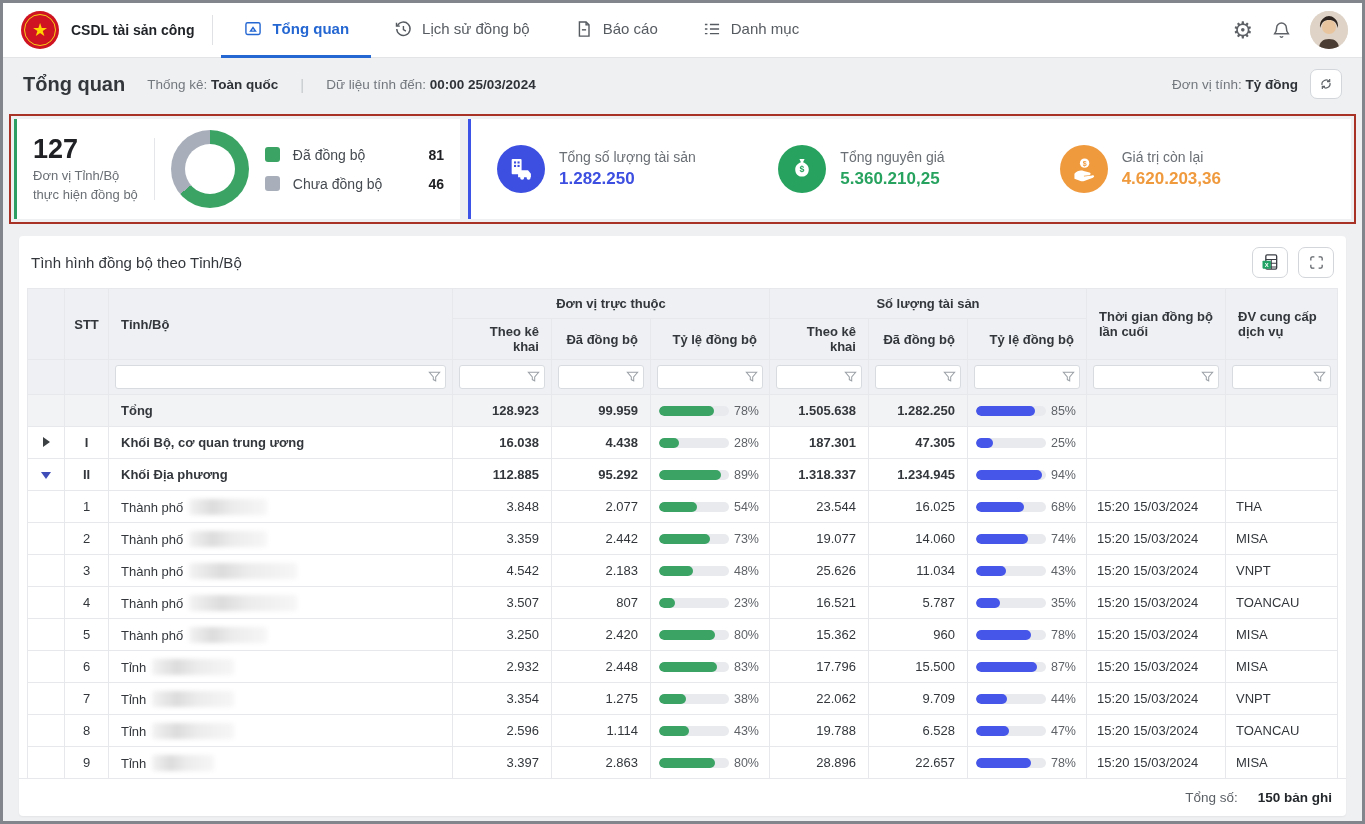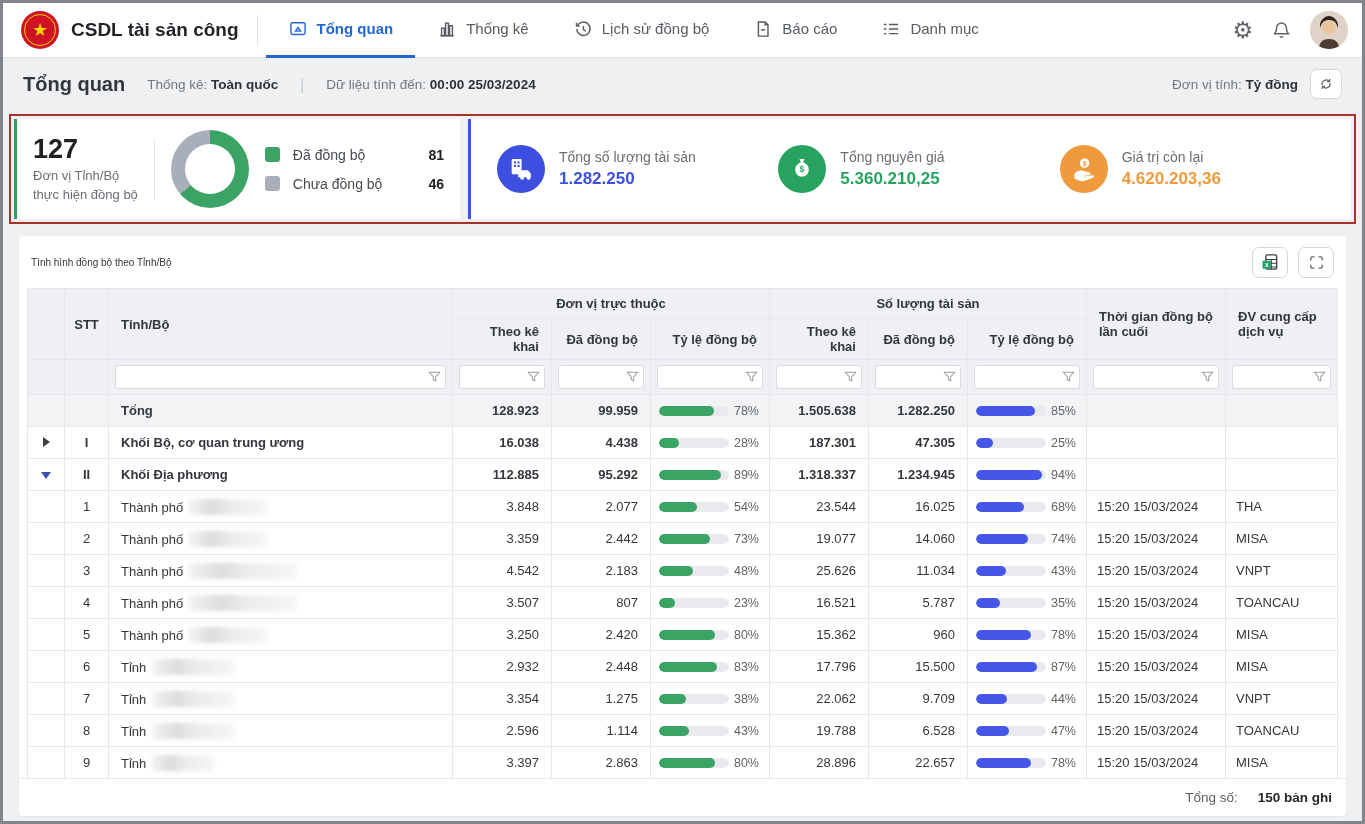--- a/index.html
+++ b/index.html
@@ -12,21 +12,21 @@
   }
   
   .nav {
     height:55px; background:#fff; border-bottom:1px solid #e3e4e6;
     display:flex; align-items:center; padding:0 14px 0 18px;
   }
   .emblem { width:38px; height:38px; border-radius:50%; background:#cf1322;
     display:flex; align-items:center; justify-content:center; position:relative; flex:0 0 auto;}
   .emblem::before { content:""; position:absolute; inset:3px; border-radius:50%; border:1.5px solid #f7d116; }
   .emblem .star { color:#ffd400; font-size:18px; line-height:1; }
-  .app-title { font-size:19px; font-weight:700; color:#1f2226; margin:0 18px 0 12px; }
+  .app-title { font-size:14px; font-weight:700; color:#1f2226; margin:0 18px 0 12px; }
   .nav-sep { width:1px; height:30px; background:#e0e1e4; margin-right:8px; }
   .tabs { display:flex; height:55px; }
   .tab { display:flex; align-items:center; gap:9px; padding:0 22px; font-size:15px;
     color:#565b61; cursor:pointer; border-bottom:3px solid transparent; }
   .tab svg { stroke:currentColor; fill:none; stroke-width:1.7; width:20px; height:20px; }
   .tab.active { color:var(--primary); font-weight:700; border-bottom-color:var(--primary); }
   .nav-right { margin-left:auto; display:flex; align-items:center; gap:18px; }
   .icon-btn { background:none; border:none; cursor:pointer; color:#5f6368; display:flex; align-items:center; }
   .gear-glyph { font-family:"DejaVu Sans", sans-serif; font-size:23px; color:#5f6368; line-height:1; }
   .avatar { width:38px; height:38px; border-radius:50%; overflow:hidden; background:#e9e2da; flex:0 0 auto; cursor:pointer; }
@@ -56,21 +56,21 @@
   .legend .val { font-size:14px; font-weight:700; color:#202124; }
   .card-metrics { flex:1; border-left:3px solid var(--accent-blue); display:flex; align-items:center; padding:0 10px 0 26px; }
   .metric { flex:1; display:flex; align-items:center; gap:14px; }
   .metric-circle { width:48px; height:48px; border-radius:50%; background:var(--mcolor);
     display:flex; align-items:center; justify-content:center; flex:0 0 auto; }
   .metric-label { font-size:14px; color:#6a6f75; margin-bottom:4px; }
   .metric-value { font-size:17px; font-weight:700; }
   
   .table-card { margin:12px 16px 0 16px; background:#fff; border-radius:4px; box-shadow:0 1px 2px rgba(0,0,0,.05); }
   .table-title-row { height:52px; display:flex; align-items:center; padding:0 12px; }
-  .table-title { font-size:10px; color:#33373c; }
+  .table-title { font-size:15px; color:#33373c; }
   .tt-buttons { margin-left:auto; display:flex; gap:10px; }
   .tt-btn { width:36px; height:31px; border:1px solid #d3d6db; border-radius:7px; background:#fff;
     display:flex; align-items:center; justify-content:center; cursor:pointer; }
   table { width:calc(100% - 16px); margin:0 8px; border-collapse:collapse; table-layout:fixed; font-size:13px; }
   th, td { border:1px solid #e6e8eb; }
   thead th { background:#eef0f3; color:#33373c; font-weight:700; padding:5px 8px; }
   th.group-h { text-align:center; height:30px; }
   th.num-h { text-align:right; padding-right:12px; height:36px; }
   th.left-h { text-align:left; padding-left:12px; vertical-align:middle; }
   th.center-h { text-align:center; vertical-align:middle; }
@@ -115,29 +115,20 @@
   <nav class="tabs">
     <div class="tab active">
       <svg viewBox="0 0 24 24">
           <rect x="3.5" y="4.5" width="17" height="14" rx="2"></rect>
           <path d="M9 14.5l3-4.2 3 4.2z"></path>
         </svg>
       <span>Tổng quan</span>
     </div>
     <div class="tab">
       <svg viewBox="0 0 24 24">
-          <path d="M4 20h16"></path>
-          <rect x="5.5" y="11" width="3.4" height="9"></rect>
-          <rect x="10.3" y="5" width="3.4" height="15"></rect>
-          <rect x="15.1" y="8" width="3.4" height="12"></rect>
-        </svg>
-      <span>Thống kê</span>
-    </div>
-    <div class="tab">
-      <svg viewBox="0 0 24 24">
           <path d="M5.3 8.2A8 8 0 1 1 4.5 12"></path>
           <path d="M4.2 4.5v4h4"></path>
           <path d="M12.5 8.5v4.2l3 1.8"></path>
         </svg>
       <span>Lịch sử đồng bộ</span>
     </div>
     <div class="tab">
       <svg viewBox="0 0 24 24">
           <path d="M6.5 3.5h8l3.5 3.5v13.5h-11.5z"></path>
           <path d="M14.5 3.5V7H18"></path>

